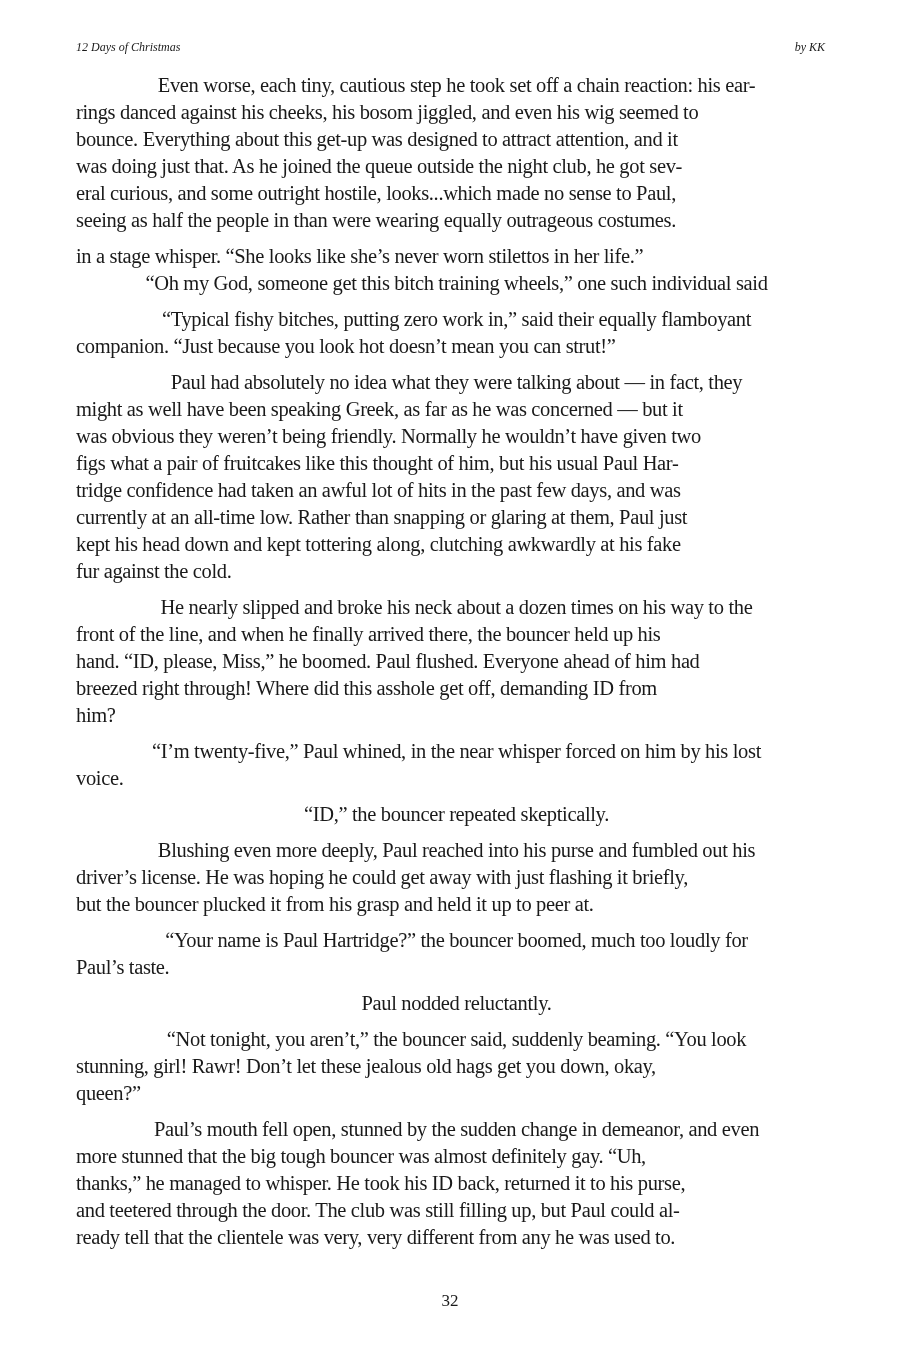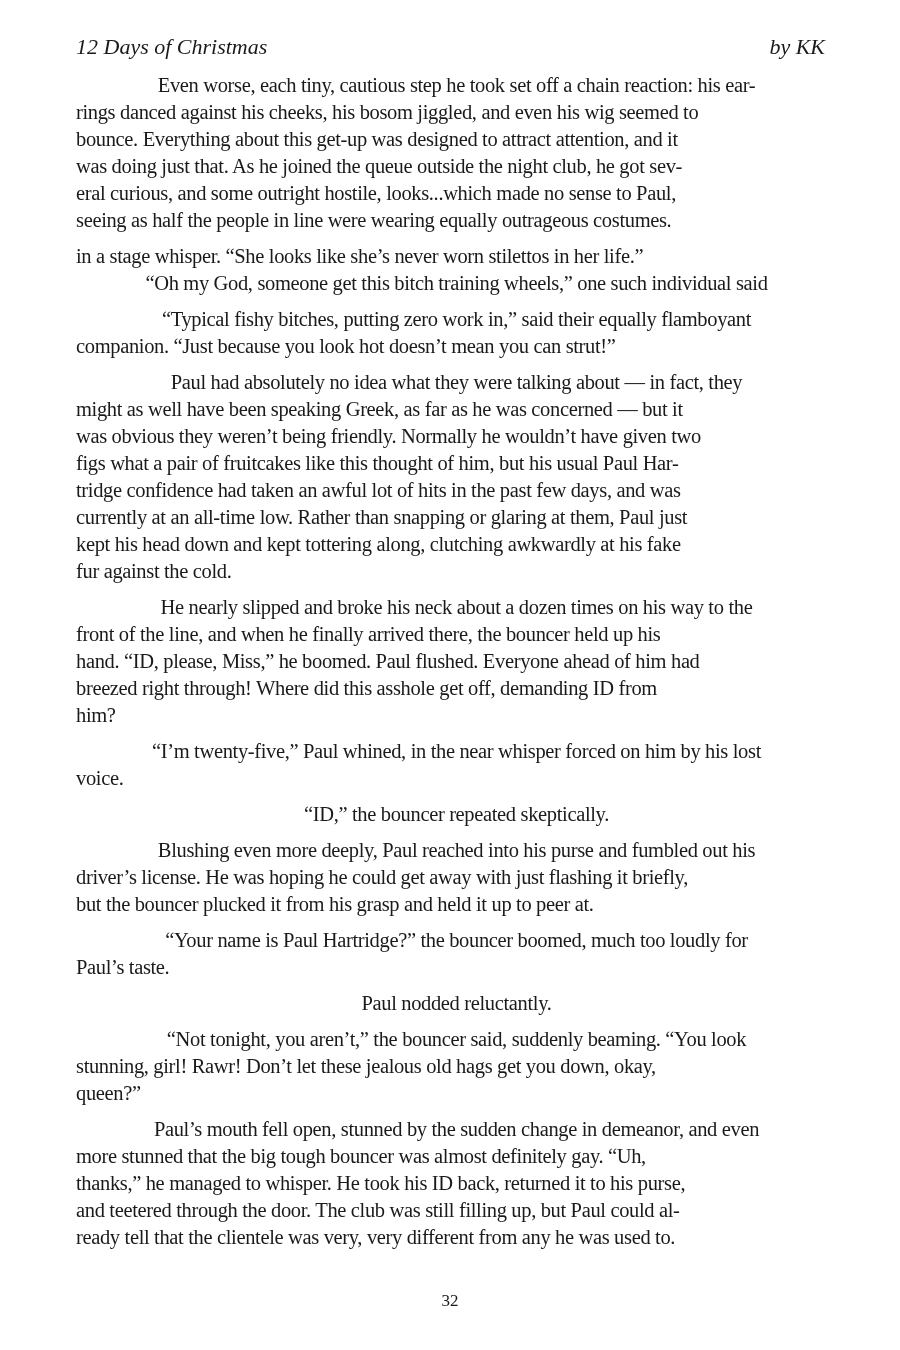--- a/index.html
+++ b/index.html
@@ -20,21 +20,21 @@
       left: 0; top: 0;
       width: 900px; height: 1350px;
     }
     .running-header {
       position: absolute;
       left: 76px;
       right: 75px;
       top: 36px;
       height: 22px;
       font-style: italic;
-      font-size: 22px;
+      font-size: 12px;
       line-height: 22px;
     }
     .running-header .title { position: absolute; left: 0; top: 0; }
     .running-header .author { position: absolute; right: 0; top: 0; }
     .body-text {
       position: absolute;
       left: 76px;
       top: 72px;
       width: 752px;
       font-size: 20.5px;
@@ -71,21 +71,21 @@
     <span class="author">by KK</span>
   </div>
 
   <div class="body-text" id="body-text">
       <p class="para">
         <span class="line first">Even worse, each tiny, cautious step he took set off a chain reaction: his ear-</span>
         <span class="line">rings danced against his cheeks, his bosom jiggled, and even his wig seemed to</span>
         <span class="line">bounce. Everything about this get-up was designed to attract attention, and it</span>
         <span class="line">was doing just that. As he joined the queue outside the night club, he got sev-</span>
         <span class="line">eral curious, and some outright hostile, looks...which made no sense to Paul,</span>
-        <span class="line">seeing as half the people in line were wearing equally outrageous costumes.</span>
+        <span class="line">seeing as half the people in than were wearing equally outrageous costumes.</span>
       </p>
       <p class="para">
         <span class="line">in a stage whisper. “She looks like she’s never worn stilettos in her life.”</span>
         <span class="line first">“Oh my God, someone get this bitch training wheels,” one such individual said</span>
       </p>
       <p class="para">
         <span class="line first">“Typical fishy bitches, putting zero work in,” said their equally flamboyant</span>
         <span class="line">companion. “Just because you look hot doesn’t mean you can strut!”</span>
       </p>
       <p class="para">

